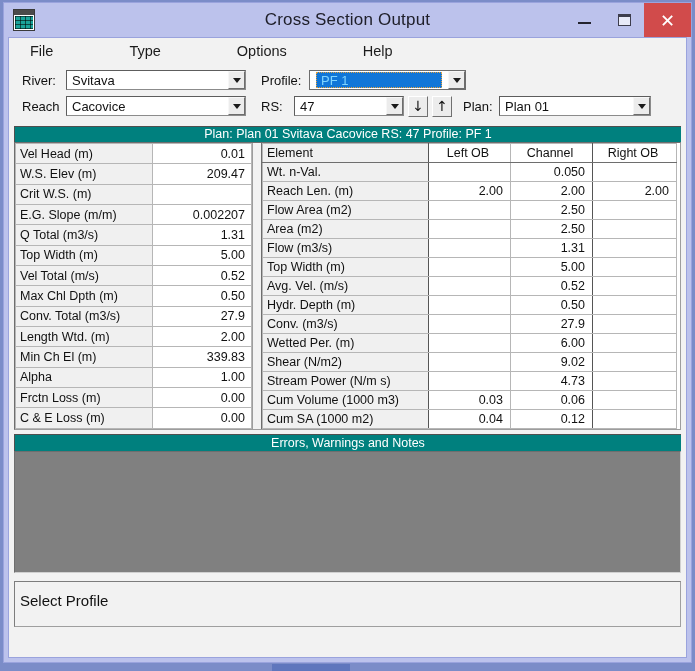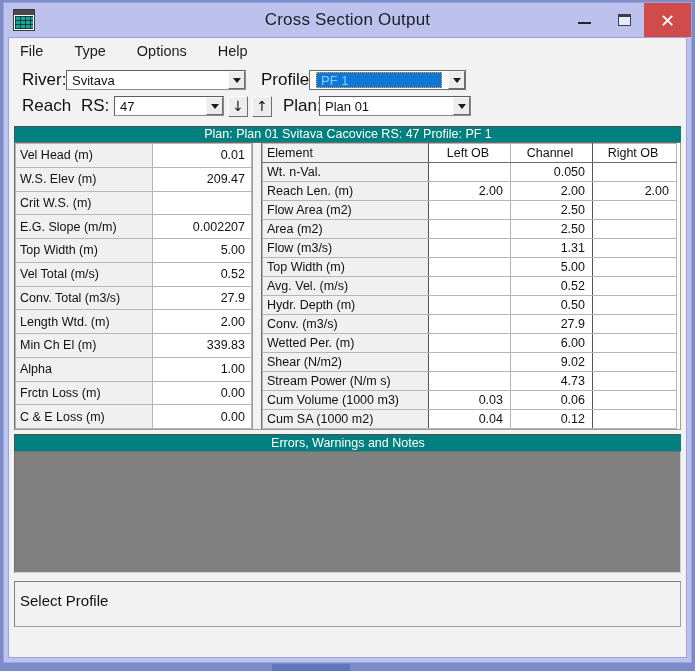--- a/index.html
+++ b/index.html
@@ -102,44 +102,45 @@
     border: 1px solid #9aa3dd;
     box-sizing: border-box;
     position: relative;
     display: flex;
     flex-direction: column;
   }
   .menubar {
     height: 26px;
     display: flex;
     align-items: center;
-    padding-left: 9px;
+    padding-left: 19px;
     background: #f2f2f2;
     flex: 0 0 auto;
+    gap: 45px;
   }
   .menu-item {
     font-size: 14.5px;
     color: #1b1b1b;
     margin-right: 27px;
     padding: 1px 2px;
   }
   
   .selectors {
     flex: 0 0 auto;
     padding: 3px 0 5px 0;
     background: #f2f2f2;
   }
   .sel-row {
     display: flex;
     align-items: center;
     height: 26px;
     padding-left: 13px;
   }
   .sel-label {
-    font-size: 17px;
+    font-size: 13px;
     color: #111;
     white-space: nowrap;
   }
   .combo {
     position: relative;
     height: 20px;
     border: 1px solid #8b8b8b;
     border-top-color: #5d5d5d;
     border-left-color: #5d5d5d;
     background: #ffffff;
@@ -355,20 +356,26 @@
           <div class="combo sel-highlight" style="width:157px">
             <span class="cval">PF 1</span>
             <span class="cbtn">
                 <span class="caret"></span>
               </span>
           </div>
         </div>
 
         <div class="sel-row">
           <span class="sel-label" style="width:44px">Reach</span>
+          <div class="combo" style="width:180px">
+            <span class="cval">Cacovice</span>
+            <span class="cbtn">
+                <span class="caret"></span>
+              </span>
+          </div>
           <span class="sel-label" style="width:33px; padding-left:15px">RS:</span>
           <div class="combo" style="width:110px">
             <span class="cval">47</span>
             <span class="cbtn">
                 <span class="caret"></span>
               </span>
           </div>
           <div class="arrow-btn">
             <span class="arrow-glyph">↓</span>
           </div>
@@ -400,26 +407,34 @@
               </tr>
               <tr>
                 <td class="lbl">Crit W.S. (m)</td>
                 <td class="val"></td>
               </tr>
               <tr>
                 <td class="lbl">E.G. Slope (m/m)</td>
                 <td class="val">0.002207</td>
               </tr>
               <tr>
+                <td class="lbl">Q Total (m3/s)</td>
+                <td class="val">1.31</td>
+              </tr>
+              <tr>
                 <td class="lbl">Top Width (m)</td>
                 <td class="val">5.00</td>
               </tr>
               <tr>
                 <td class="lbl">Vel Total (m/s)</td>
                 <td class="val">0.52</td>
+              </tr>
+              <tr>
+                <td class="lbl">Max Chl Dpth (m)</td>
+                <td class="val">0.50</td>
               </tr>
               <tr>
                 <td class="lbl">Conv. Total (m3/s)</td>
                 <td class="val">27.9</td>
               </tr>
               <tr>
                 <td class="lbl">Length Wtd. (m)</td>
                 <td class="val">2.00</td>
               </tr>
               <tr>

